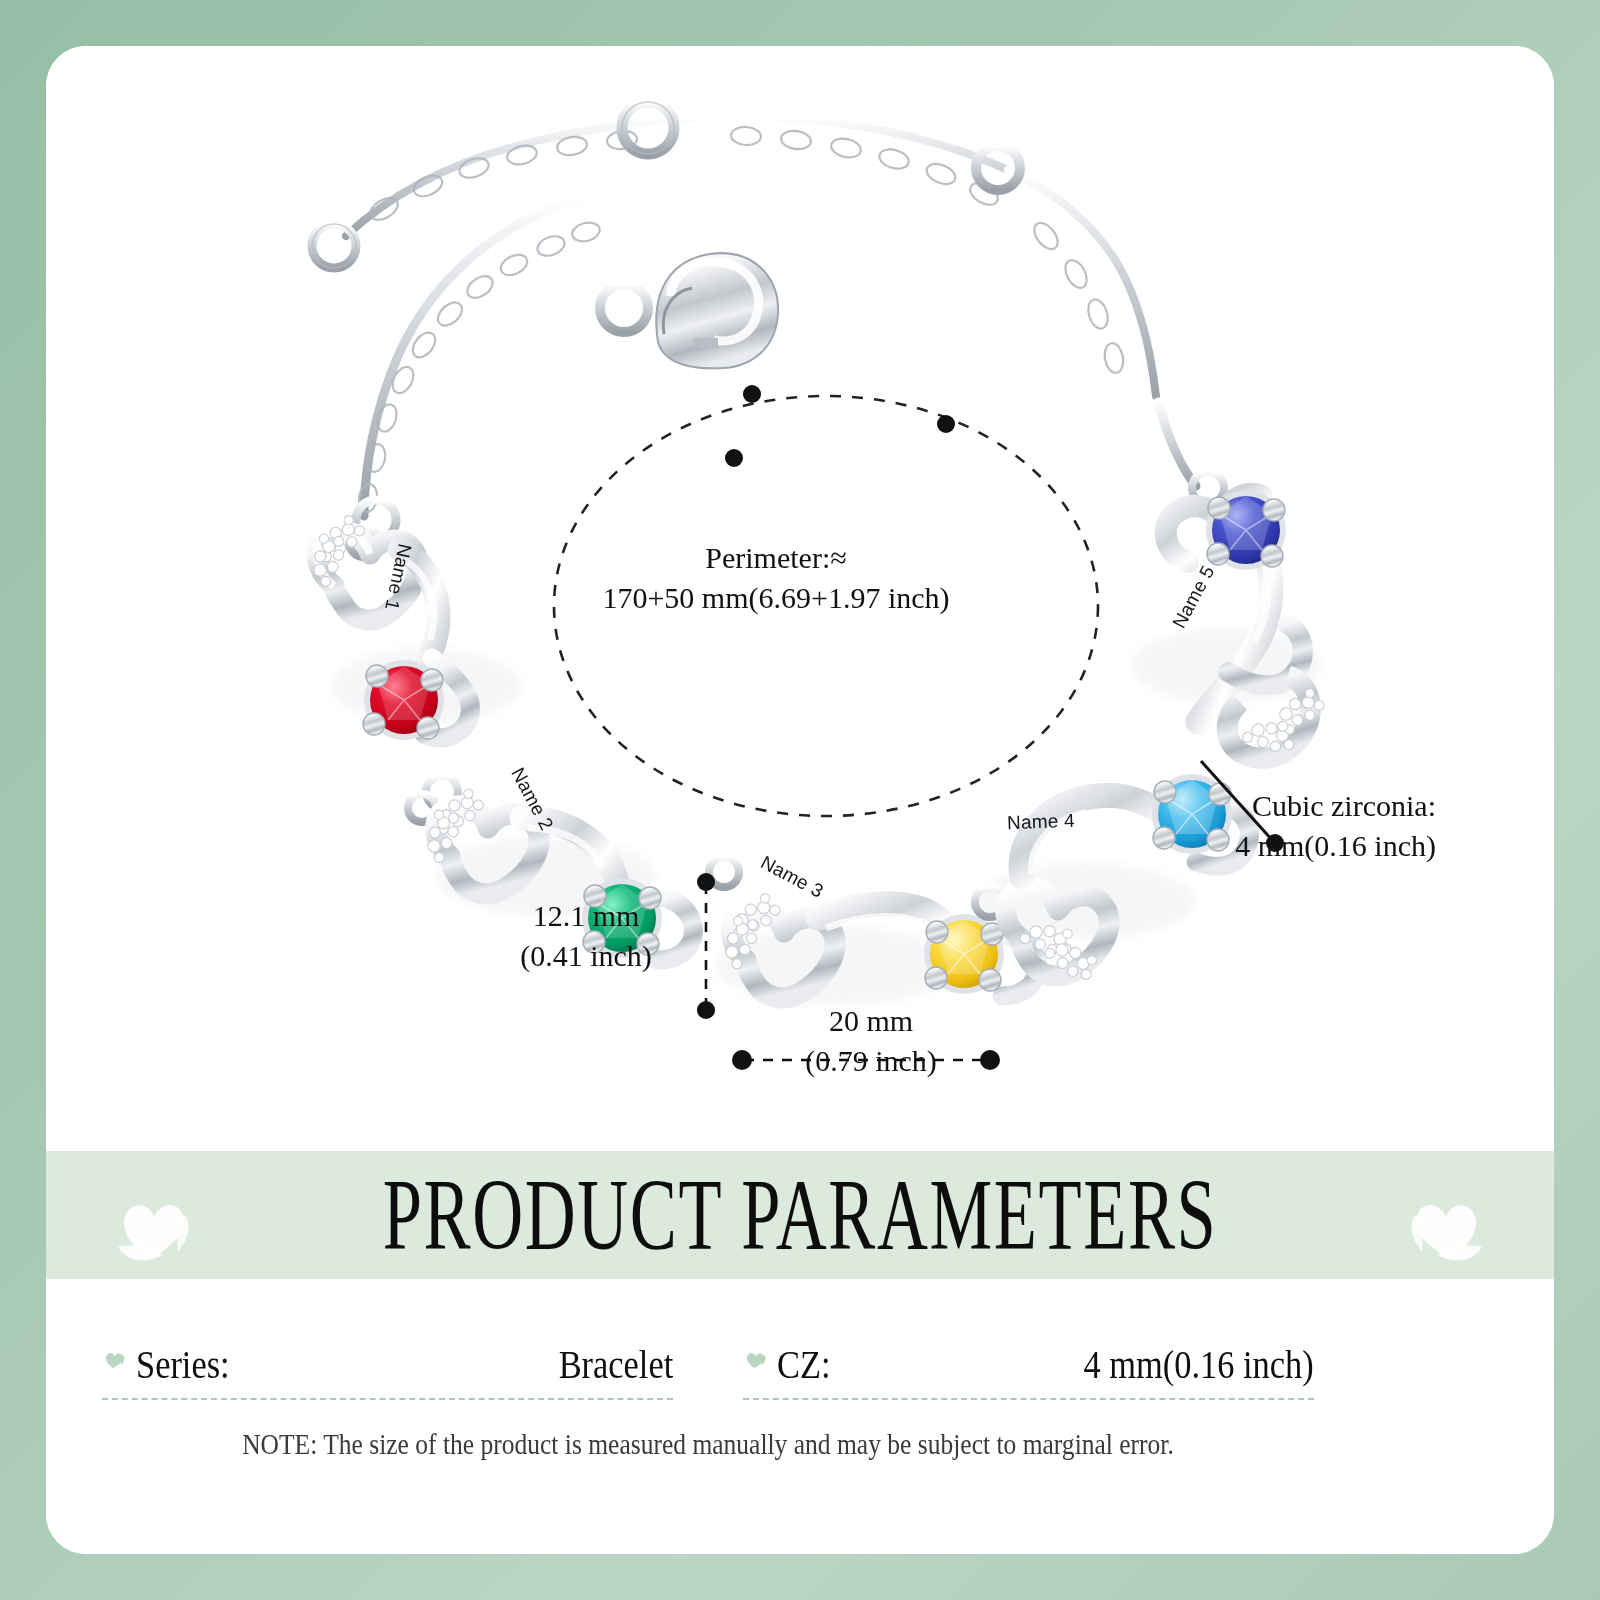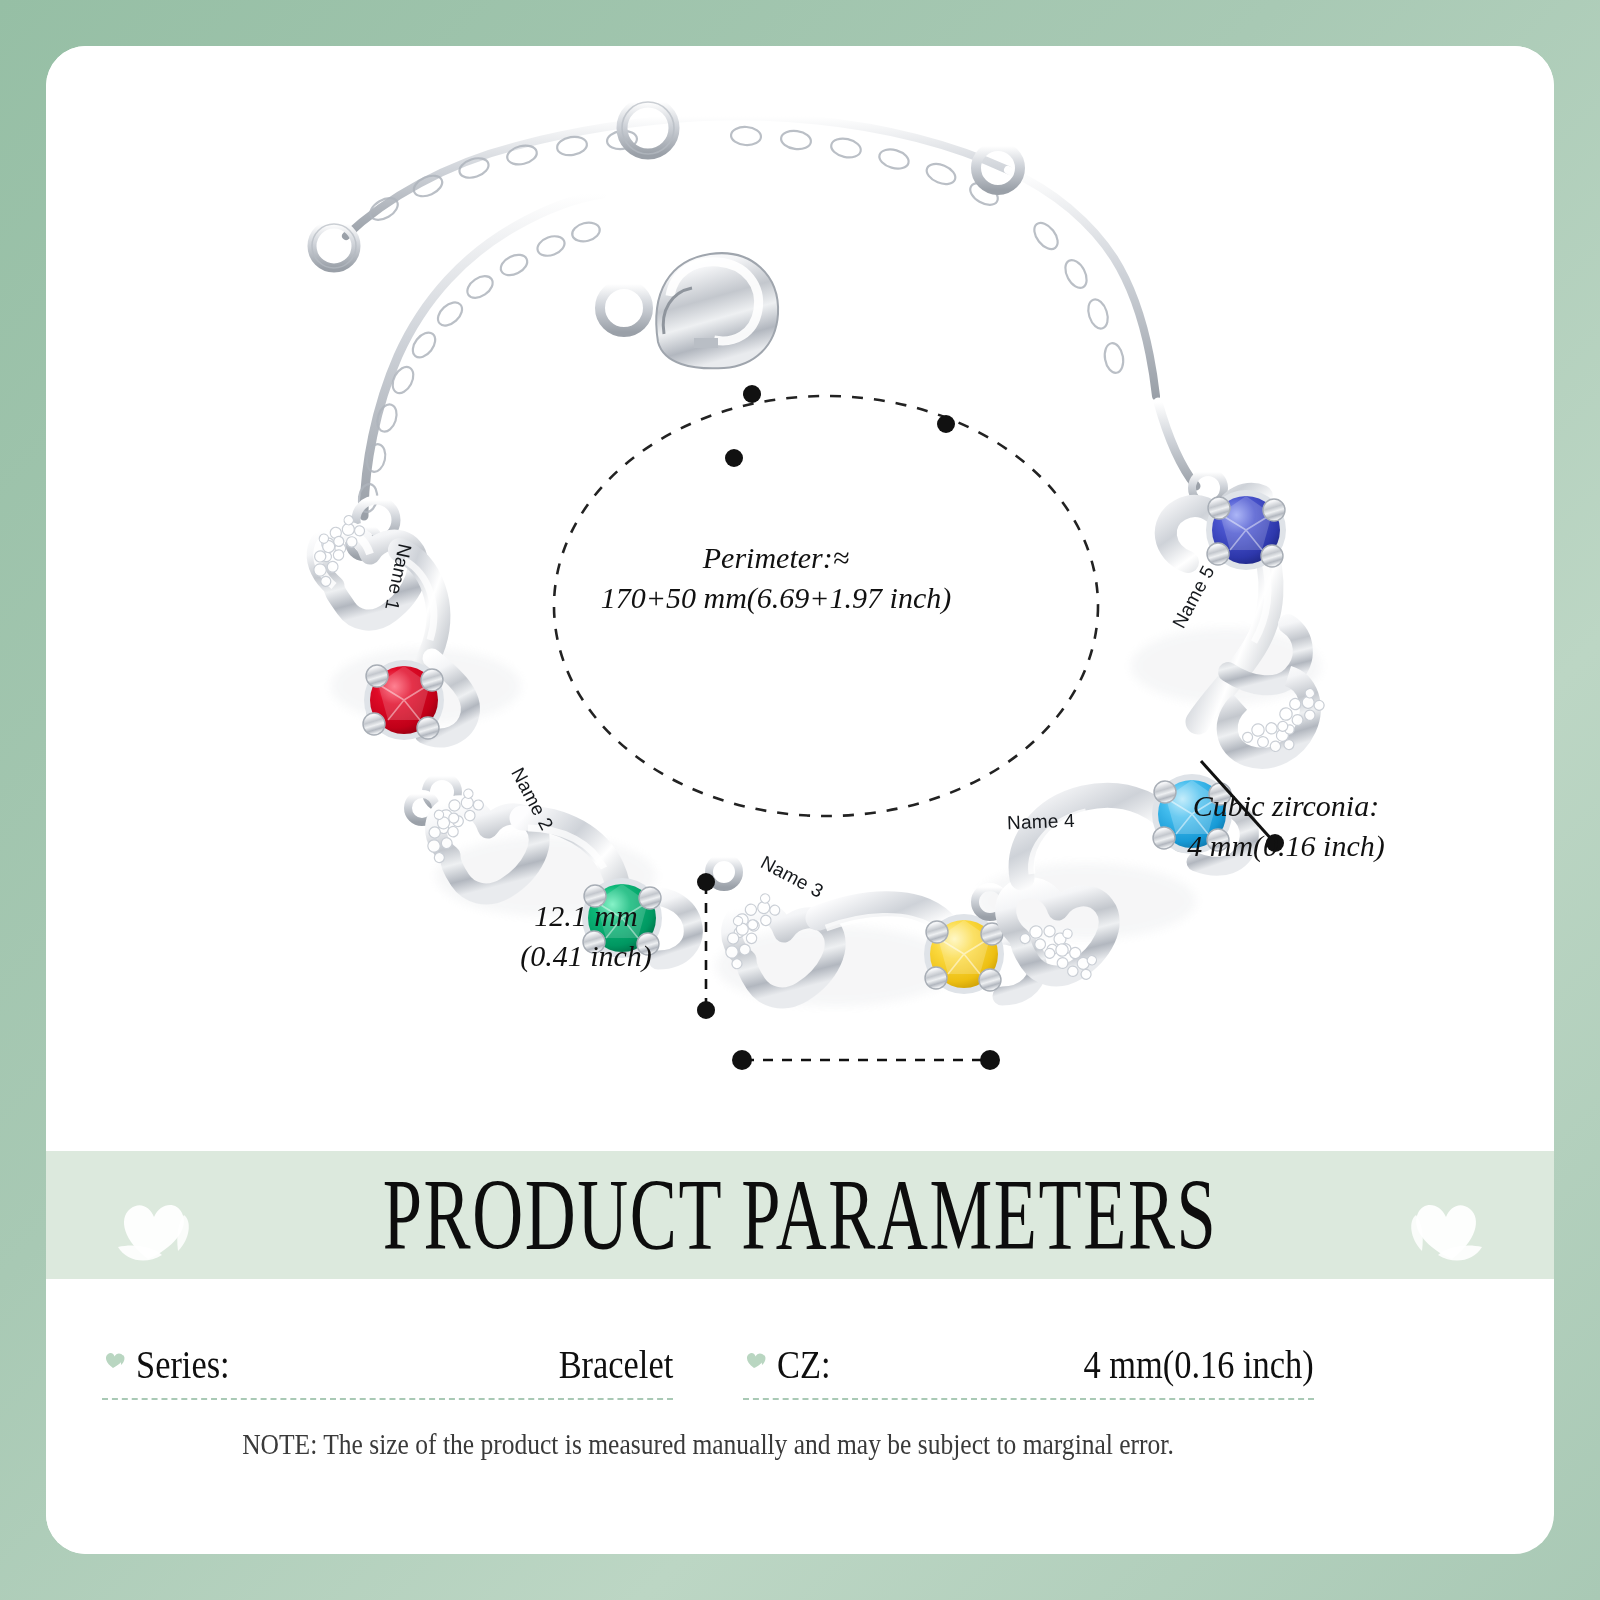--- a/index.html
+++ b/index.html
@@ -30,25 +30,24 @@
   }
   #hero svg { position: absolute; left: 0; top: 0; }
 
   .anno {
     position: absolute;
     color: #111;
     font-family: "Liberation Serif", serif;
     text-align: center;
     line-height: 1.32;
     white-space: pre-line;
-    font-style: italic;
   }
 
   #perimeter-label { left: 520px; top: 492px; width: 420px; font-size: 30px; }
-  #cz-label { left: 1090px; top: 740px; width: 300px; font-size: 30px; text-align: center; }
+  #cz-label { left: 1090px; top: 740px; width: 300px; font-size: 30px; text-align: right; }
   #h-label { left: 430px; top: 850px; width: 220px; font-size: 30px; }
   #w-label { left: 700px; top: 955px; width: 250px; font-size: 30px; }
 
   .charm-name {
     position: absolute;
     font-family: "Liberation Sans", sans-serif;
     font-size: 19px;
     color: #15181c;
     white-space: nowrap;
     letter-spacing: .2px;
@@ -450,20 +449,22 @@
       <div class="charm-name" style="left:712px; top:820px; transform: rotate(28deg);">Name 3</div>
       <div class="charm-name" style="left:961px; top:765px; transform: rotate(-2deg);">Name 4</div>
       <div class="charm-name" style="left:1114px; top:540px; transform: rotate(-62deg);">Name 5</div>
 
       <div class="anno" id="perimeter-label">Perimeter:≈
 170+50 mm(6.69+1.97 inch)</div>
       <div class="anno" id="cz-label">Cubic zirconia:
 4 mm(0.16 inch)</div>
       <div class="anno" id="h-label">12.1 mm
 (0.41 inch)</div>
+      <div class="anno" id="w-label">20 mm
+(0.79 inch)</div>
     </div>
 
     <div id="banner">
       <svg class="banner-orn left" width="92" height="92" viewBox="0 0 92 92">
         <path d="M44,78 C20,60 14,38 26,28 C36,20 46,26 50,36 C56,22 72,20 78,32
                  C86,48 68,68 44,78 Z" fill="#ffffff" opacity=".92"></path>
         <path d="M80,34 C88,40 86,58 74,70 C72,54 74,42 80,34 Z" fill="#ffffff" opacity=".85"></path>
         <path d="M14,66 C30,62 50,66 58,74 C42,84 22,80 14,66 Z" fill="#ffffff" opacity=".9"></path>
       </svg>
 

